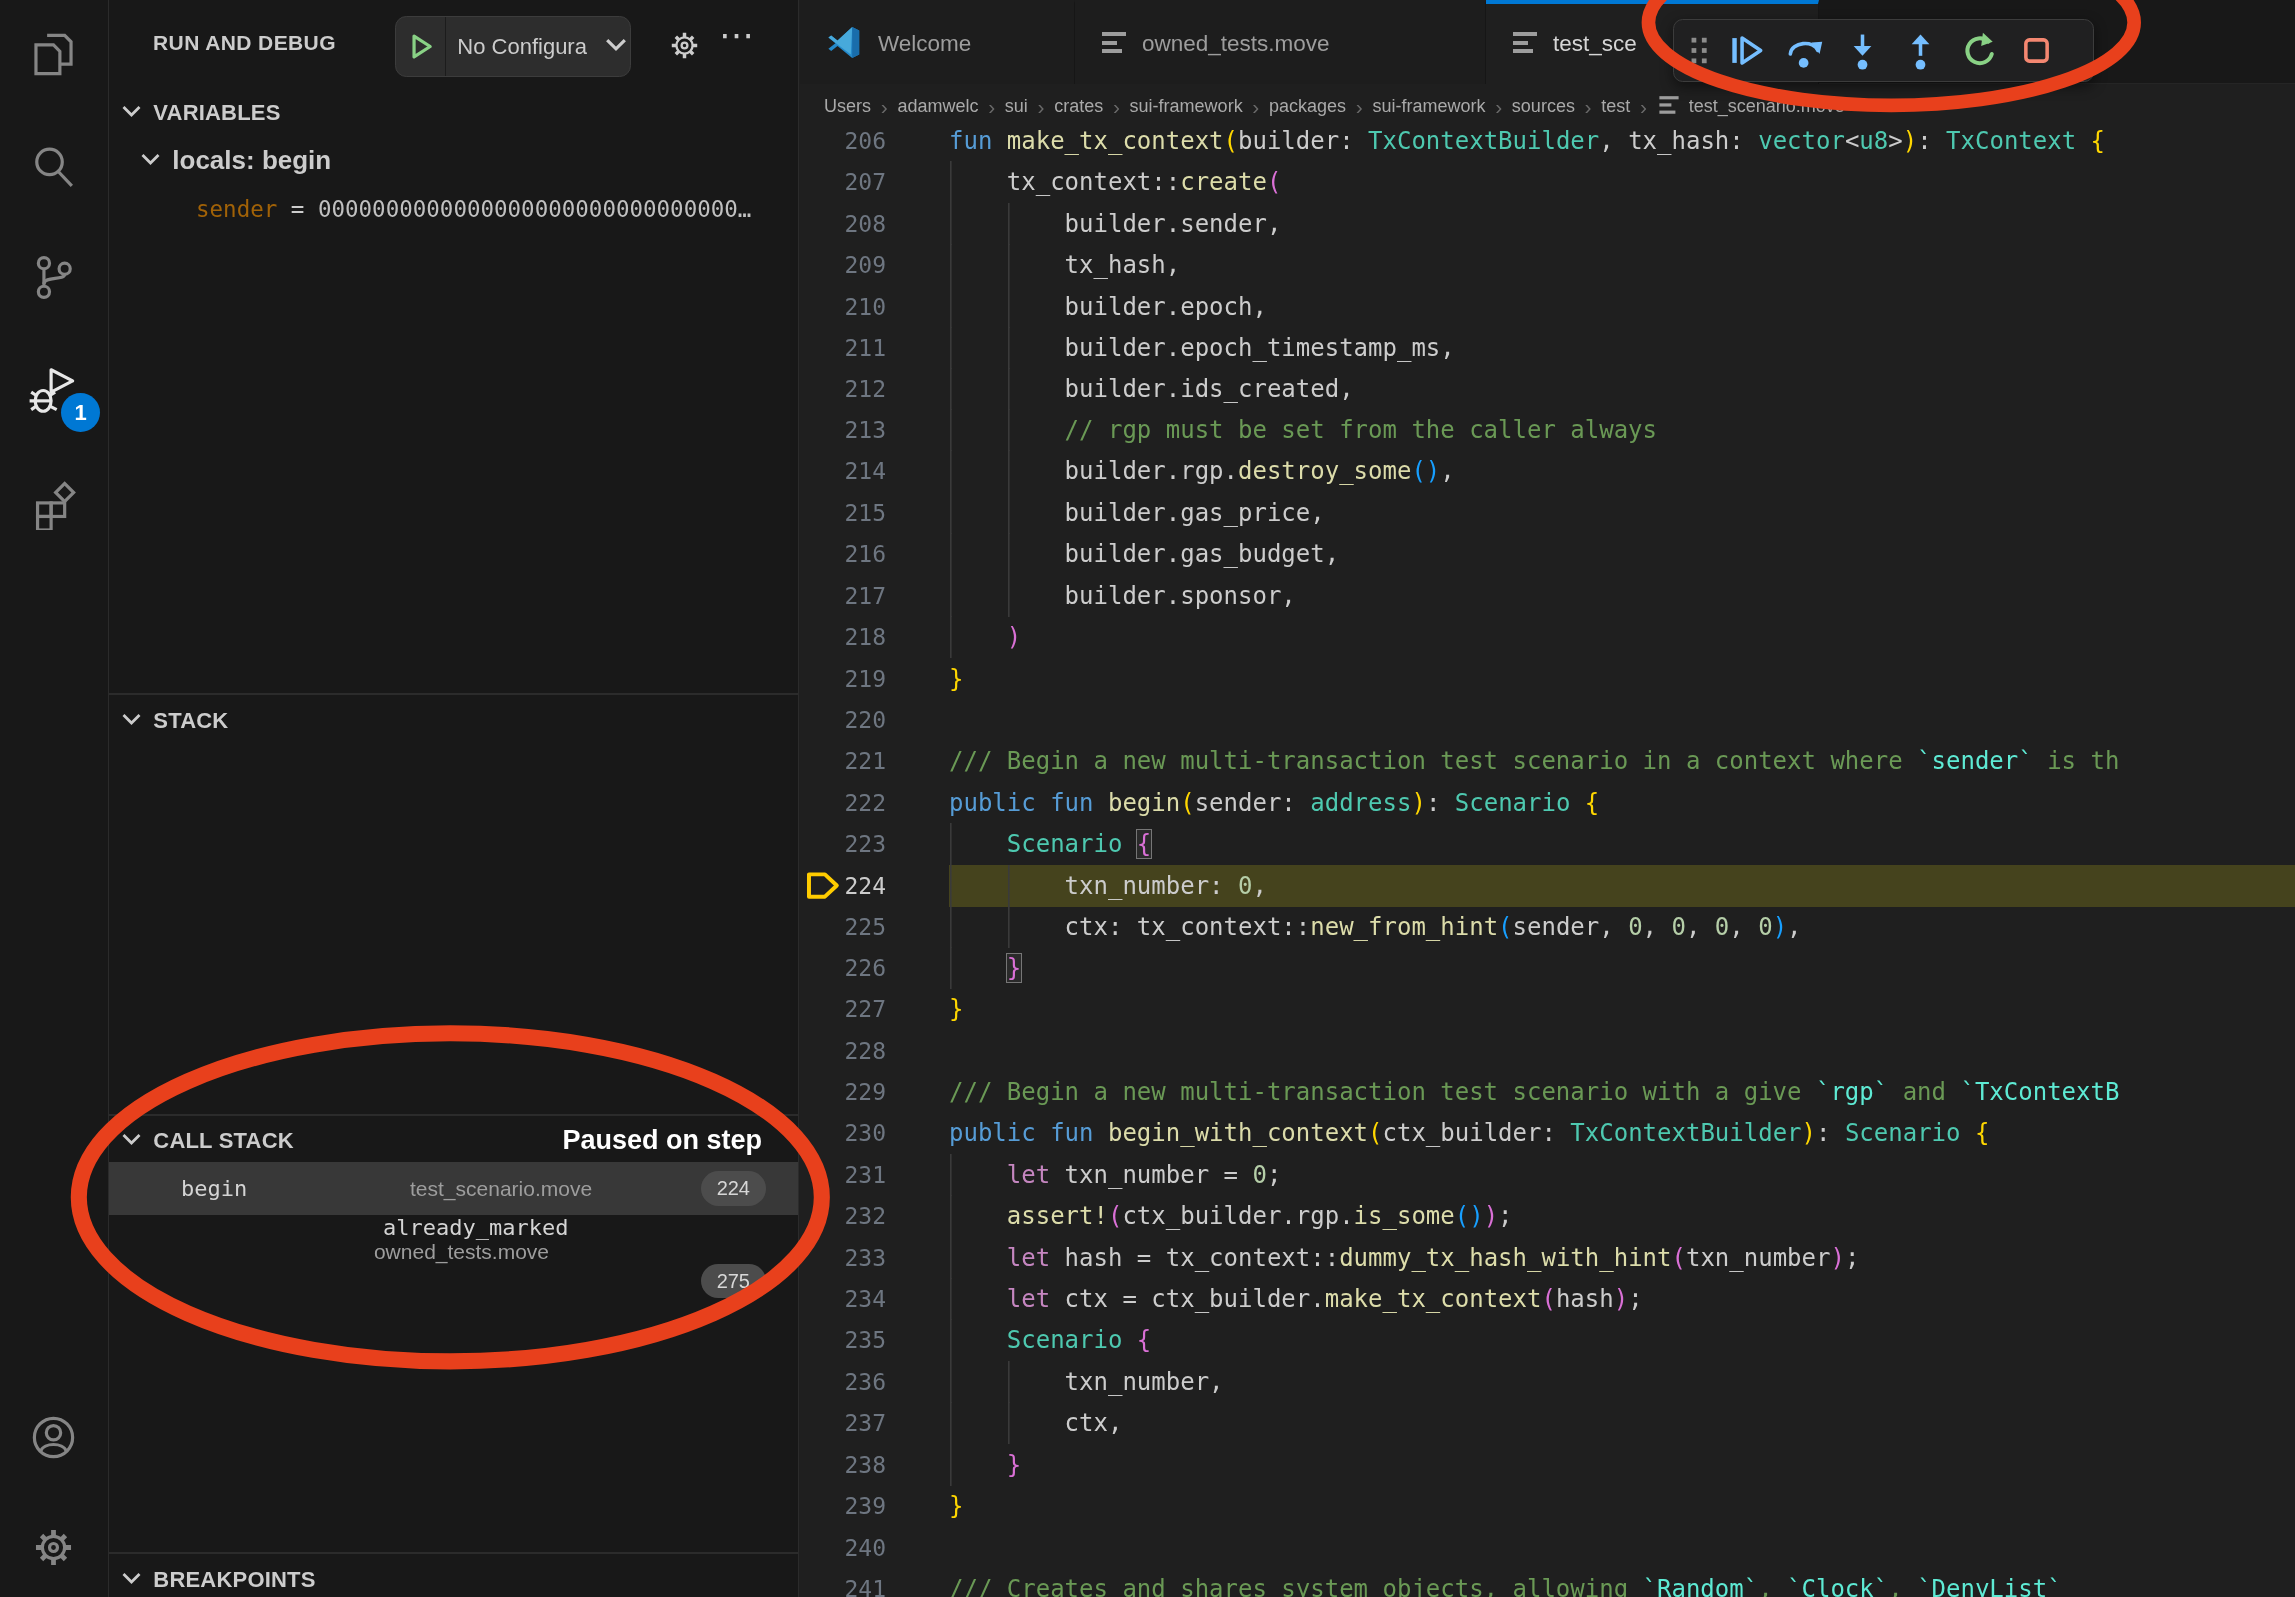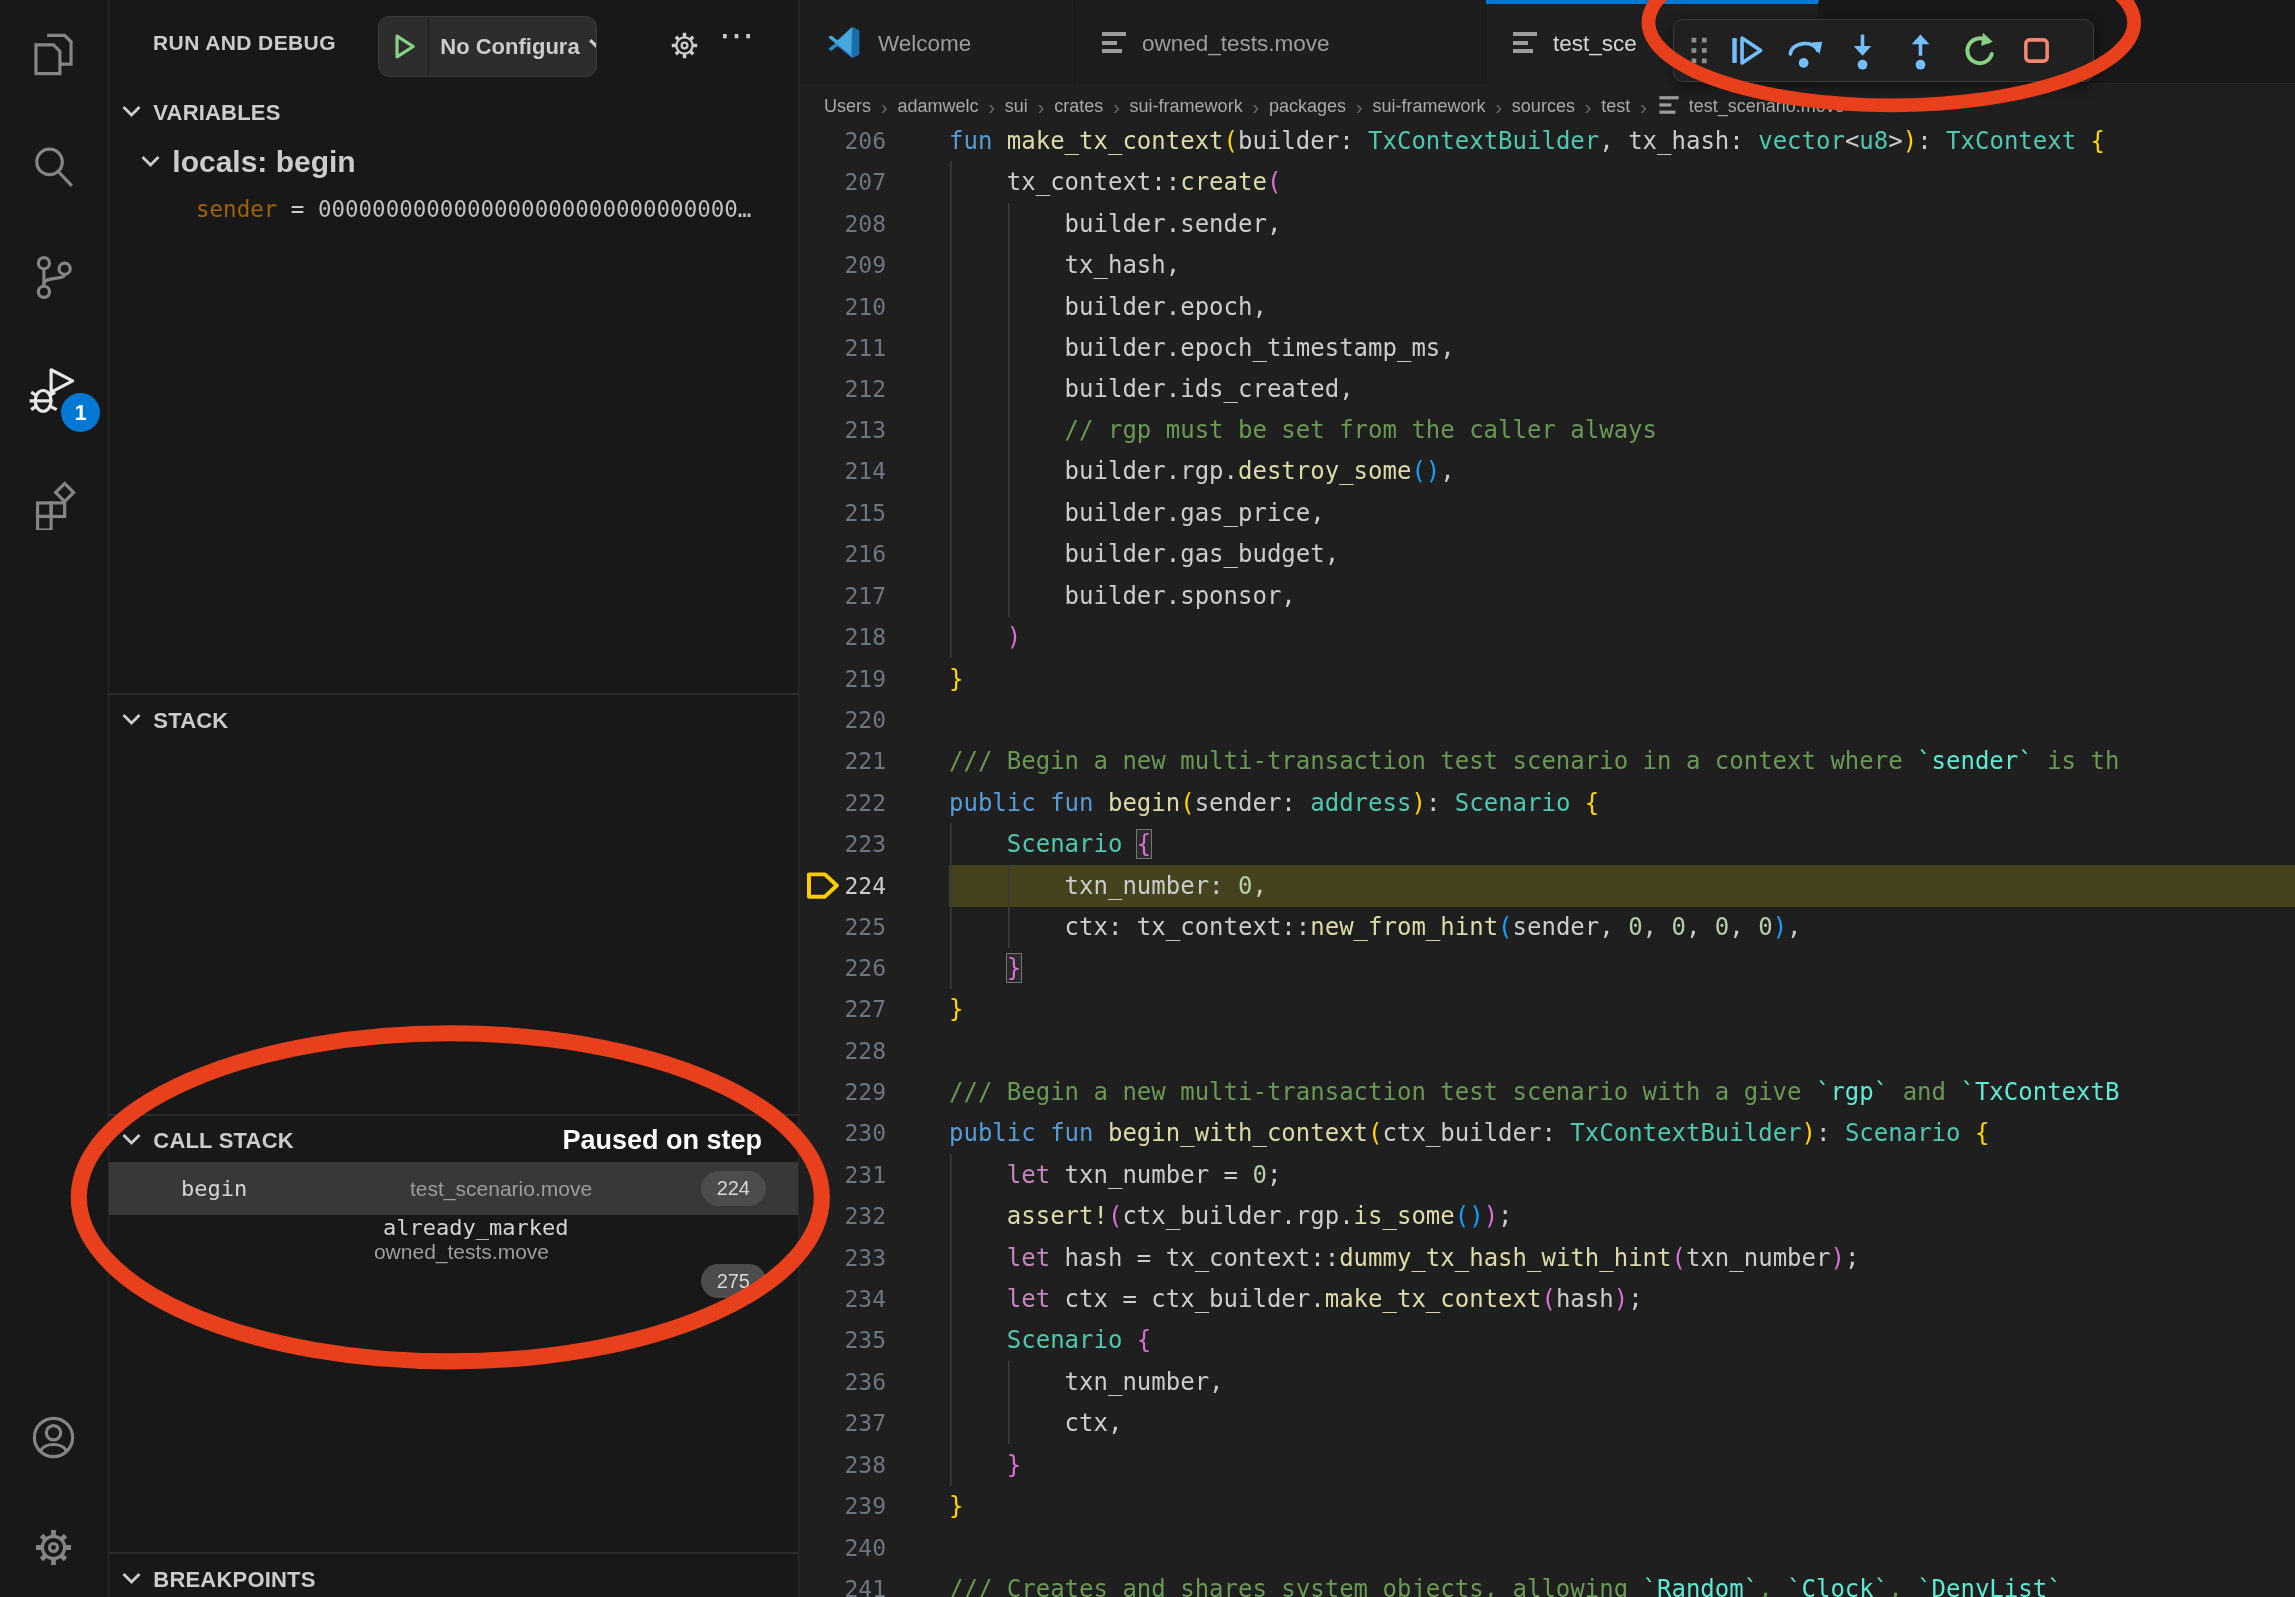--- a/index.html
+++ b/index.html
@@ -13,36 +13,36 @@
   .ab-icon { position:absolute; left:28px; width:51px; height:51px; }
   .ab-icon svg { width:51px; height:51px; }
   .ab-badge { position:absolute; left:61px; top:393px; width:39px; height:39px; border-radius:50%;
               background:#0078d4; color:#fff; font-size:22px; font-weight:700;
               display:flex; align-items:center; justify-content:center; z-index:2; }
 
   
   .sidebar { position:absolute; left:109px; top:0; width:690px; height:100%;
              background:#181818; border-right:1.6px solid #2b2b2b; z-index:5; }
   .sb-title { position:absolute; left:44px; top:31px; font-size:21px; font-weight:600; color:#cccccc; letter-spacing:0.4px; }
-  .runconfig { position:absolute; left:269px; top:16px; width:219px; height:61px; background:#2d2d2d;
-               border:0.8px solid #3c3c3c; border-radius:11.3px; display:flex; align-items:center; overflow:hidden;font-weight:bold; }
+  .runconfig { position:absolute; left:286px; top:16px; width:236px; height:61px; background:#2d2d2d;
+               border:0.8px solid #3c3c3c; border-radius:11.3px; display:flex; align-items:center; overflow:hidden; }
   .rc-play { width:50px; height:100%; display:flex; align-items:center; justify-content:center;
              border-right:1.6px solid #1c1c1c; flex:none; }
   .rc-label { font-size:22px; color:#cccccc; white-space:nowrap; overflow:hidden; width:145px; margin-left:11.3px; flex:none; }
   .rc-chev { flex:none; margin-left:1.6px; }
   .sb-gear { position:absolute; left:557px; top:27px; }
   .sb-dots { position:absolute; left:610px; top:14.5px; font-size:35px; color:#cccccc; letter-spacing:3.2px; }
 
   .sec-head { position:absolute; left:0; width:100%; height:35px; display:flex; align-items:center; }
   .sec-head .chev { margin-left:12px; flex:none; }
   .sec-head .sec-label { font-size:22px; font-weight:700; color:#cccccc; margin-left:11.3px; letter-spacing:0.2px; }
   .divider { position:absolute; left:0; width:100%; height:1.6px; background:#2b2b2b; }
 
   .scope-row { position:absolute; left:31px; top:145px; display:flex; align-items:center; }
-  .scope-row .scope-label { font-size:30px; font-weight:700; color:#cccccc; margin-left:11.3px; }
+  .scope-row .scope-label { font-size:26px; font-weight:700; color:#cccccc; margin-left:11.3px; }
   .var-row { position:absolute; left:87px; top:196px; width:595px; white-space:nowrap; overflow:hidden;
              text-overflow:ellipsis; font-family:"DejaVu Sans Mono", monospace; font-size:22.5px; }
   .var-name { color:#a16207; }
   .var-eq { color:#cccccc; }
   .var-val { color:#c0c0c0; }
 
   .cs-status { position:absolute; right:36px; font-size:27px; font-weight:700; color:#ffffff; }
   .frame { position:absolute; left:0; width:100%; height:53px; display:flex; align-items:center; }
   .frame.selected { background:#383838; }
   .frame .f-name { font-family:"DejaVu Sans Mono", monospace; font-size:22px; color:#d4d4d4;

